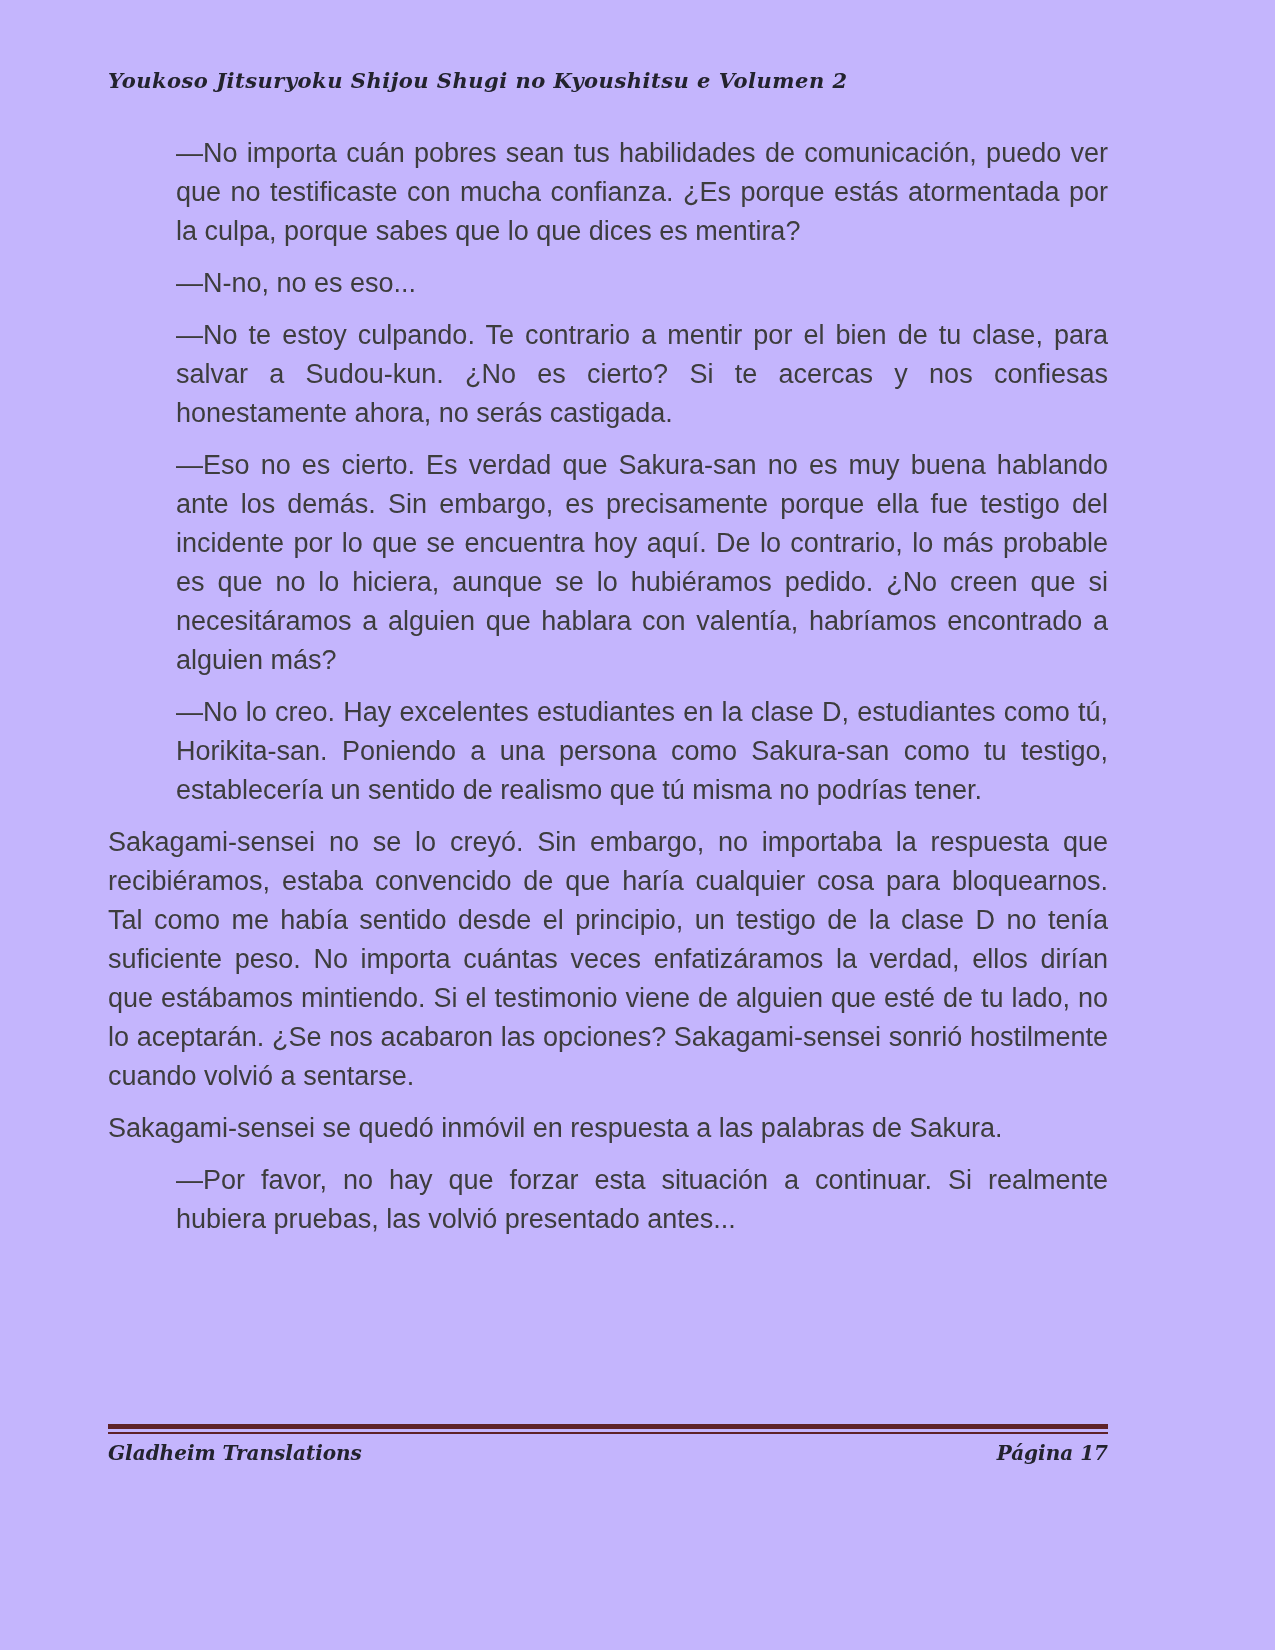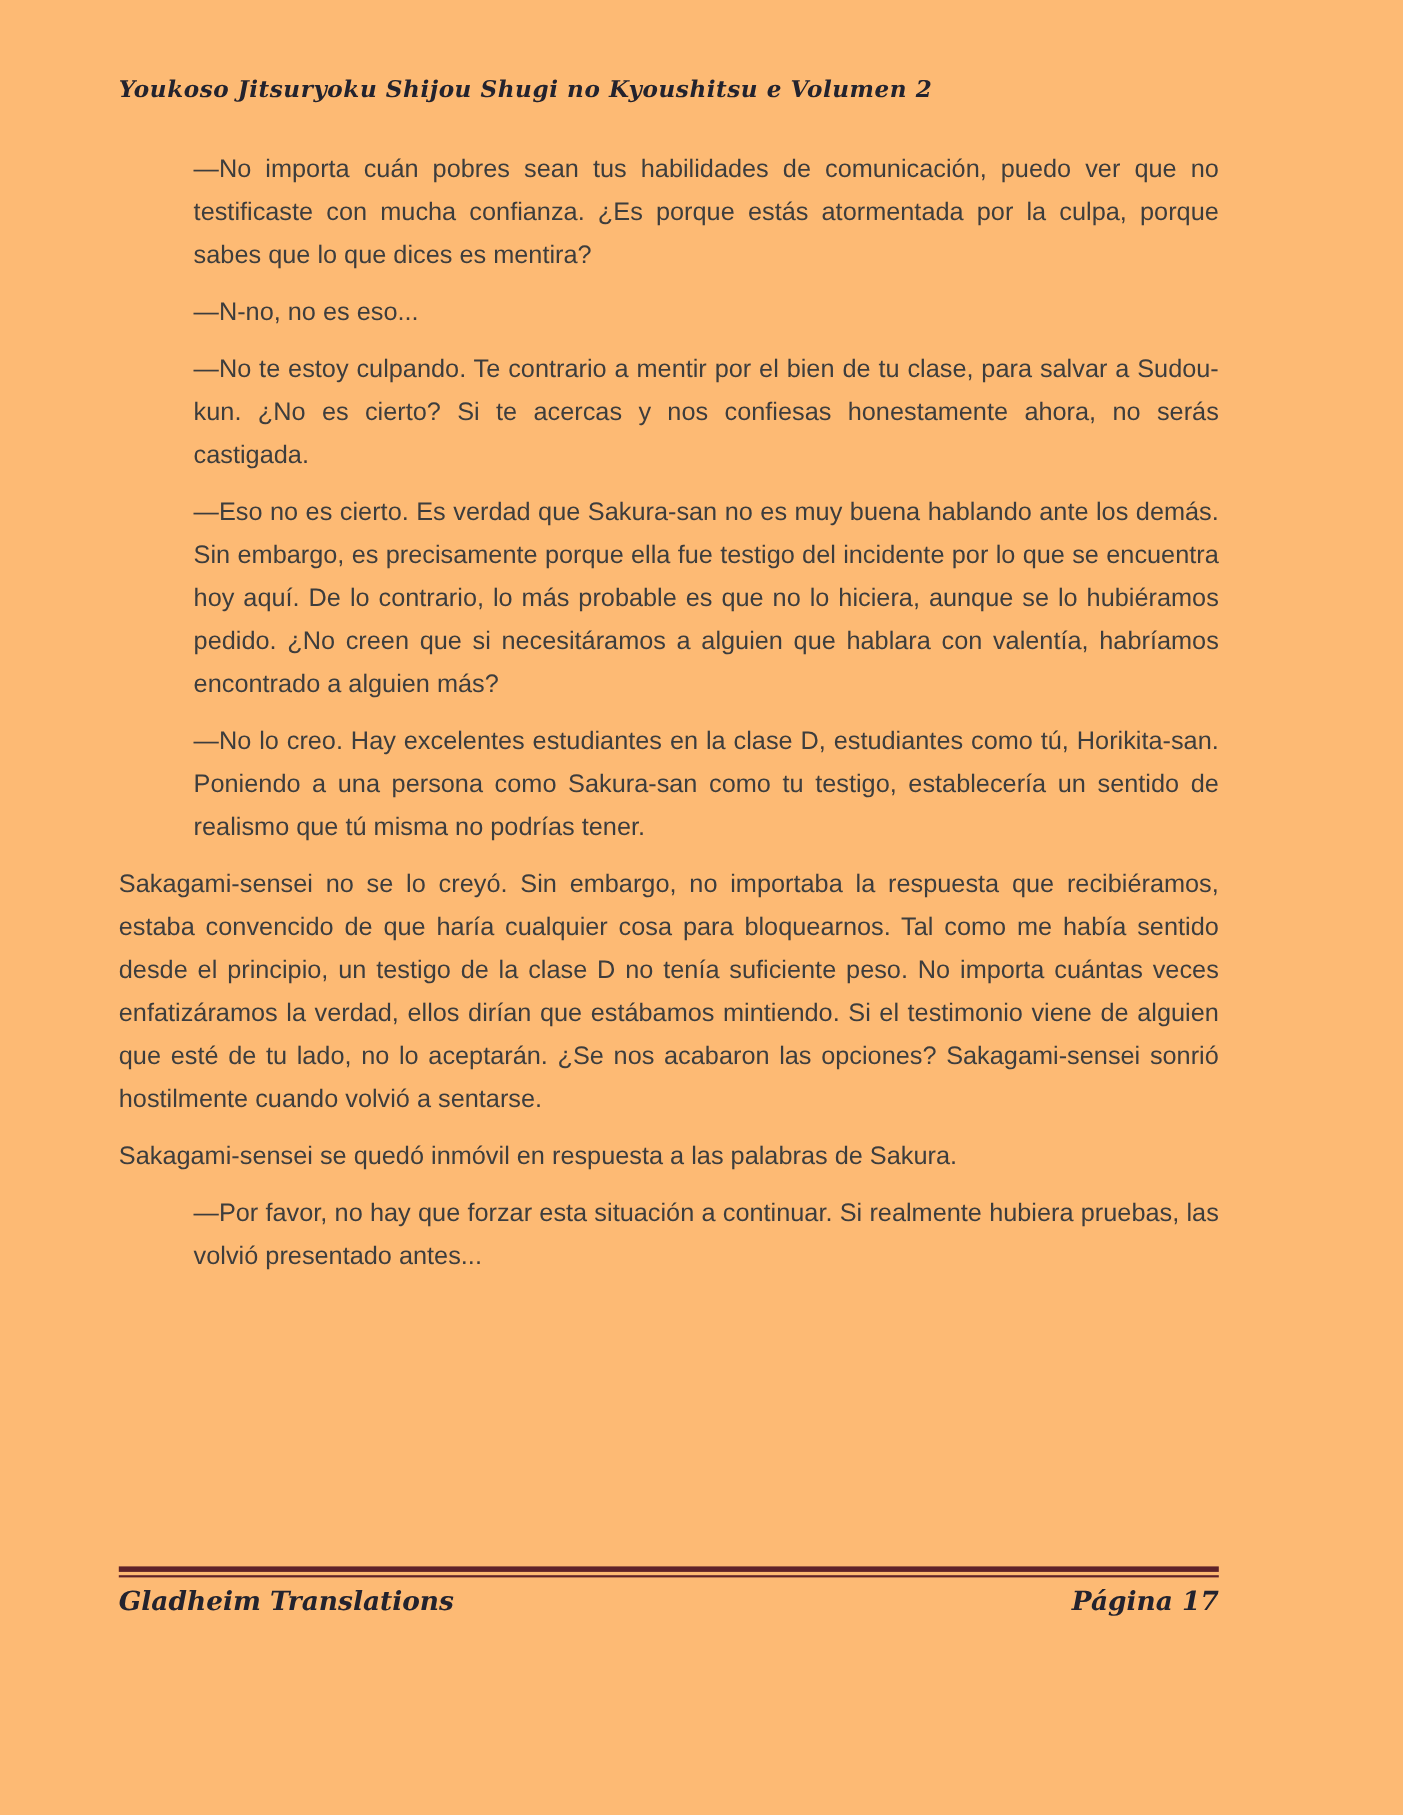--- a/index.html
+++ b/index.html
@@ -4,21 +4,21 @@
 <style>
   html, body {
     margin: 0;
     padding: 0;
     background: #ffffff;
   }
   .page {
     position: relative;
     width: 1275px;
     height: 1650px;
-    background: #fdba74;
+    background: #c4b5fd;
     box-sizing: border-box;
     font-family: "Liberation Sans", sans-serif;
     overflow: hidden;
   }
   .page-header {
     position: absolute;
     top: 68px;
     left: 108px;
     right: 108px;
     font-family: "DejaVu Serif", serif;
@@ -28,21 +28,21 @@
     letter-spacing: 0.5px;
     color: var(--heading-color, #23232e);
     white-space: nowrap;
   }
   .doc-body {
     position: absolute;
     top: 134px;
     left: 108px;
     width: 1000px;
     color: var(--text-color, #3d3d3d);
-    font-size: 23px;
+    font-size: 27px;
     line-height: 39px;
     text-align: justify;
   }
   .para {
     margin: 0 0 13px 0;
   }
   .para.indent {
     margin-left: 68px;
   }
   .page-footer {
@@ -57,21 +57,21 @@
     height: 3px;
     margin-bottom: 7px;
   }
   .footer-row {
     display: flex;
     justify-content: space-between;
     align-items: baseline;
     font-family: "DejaVu Serif", serif;
     font-weight: bold;
     font-style: italic;
-    font-size: 24px;
+    font-size: 20px;
     color: var(--heading-color, #23232e);
   }
 </style>
 </head>
 <body>
 
 <div class="page">
 
   <div class="page-header">
     <span>Youkoso Jitsuryoku Shijou Shugi no Kyoushitsu e Volumen 2</span>

